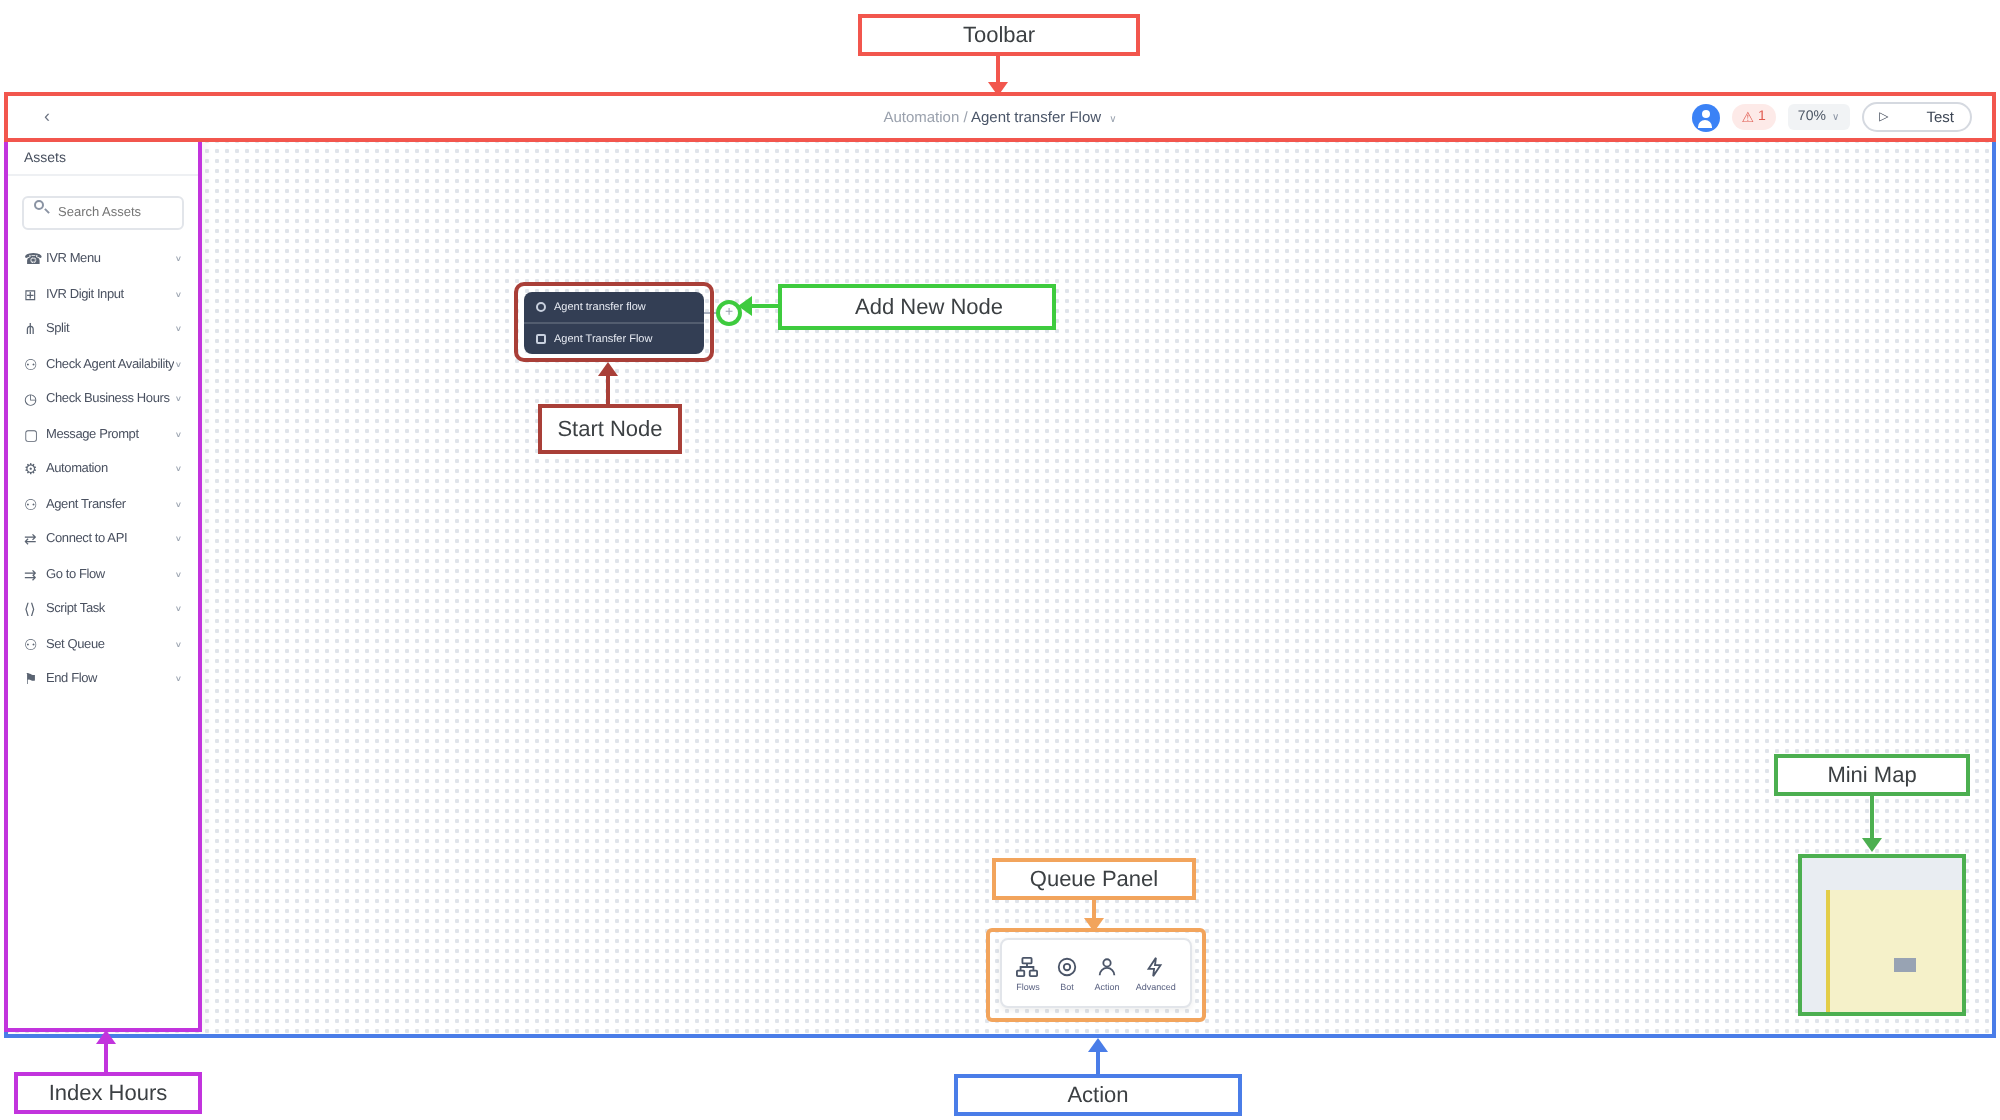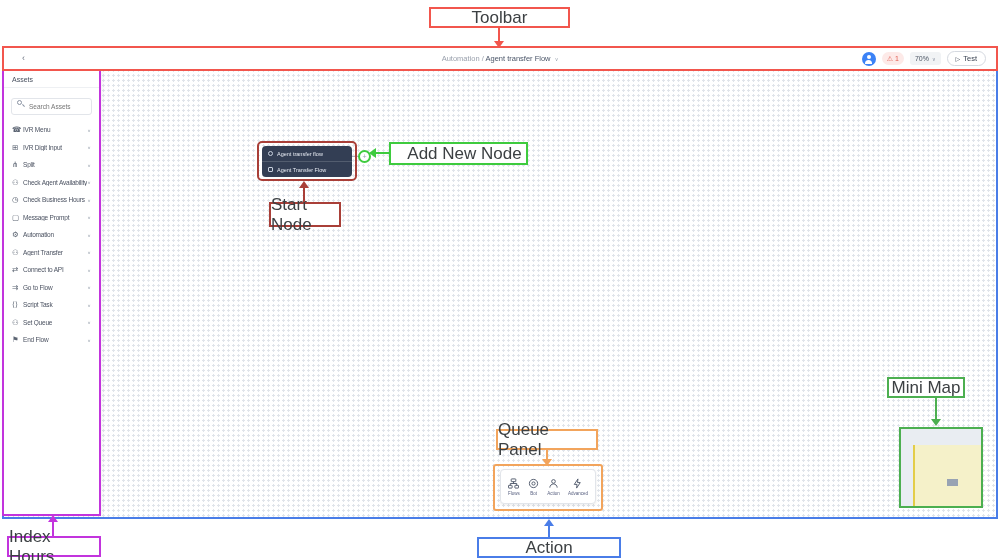--- a/index.html
+++ b/index.html
@@ -53,21 +53,21 @@
   .avatar { width:14px; height:14px; border-radius:50%; background:#3b82f6; position:relative; cursor:pointer; flex:none; }
   .avatar::before { content:""; position:absolute; left:5px; top:3px; width:4px; height:4px; border-radius:50%; background:#fff; }
   .avatar::after { content:""; position:absolute; left:3.5px; top:8px; width:7px; height:4px; border-radius:4px 4px 0 0; background:#fff; }
   .pill-warn { height:13px; background:#fdeae8; border-radius:7px; display:flex; align-items:center; gap:2px;
     padding:0 5px; color:#e05a4f; font-size:7px; cursor:pointer; }
   .pill-warn .w-icon { font-size:7px; font-family:"DejaVu Sans",sans-serif; }
   .pill-zoom { height:13px; background:#f1f3f5; border-radius:3px; display:flex; align-items:center; gap:3px;
     padding:0 5px; color:#4b5563; font-size:7px; cursor:pointer; }
   .pill-zoom .chev { font-size:5px; color:#8a93a3; }
   .btn-test { height:15px; border:1px solid #d5d9e0; border-radius:8px; background:#fff;
-    display:flex; align-items:center; gap:3px; padding:0 8px; font-size:7.5px; color:#3c4554; cursor:pointer; }
+    display:flex; align-items:center; gap:19px; padding:0 8px; font-size:7.5px; color:#3c4554; cursor:pointer; }
   .btn-test .play { font-size:6px; font-family:"DejaVu Sans",sans-serif; }
 
   
   .start-node { position:absolute; left:262px; top:146px; width:90px; height:31px;
     background:#333e54; border-radius:4px; z-index:5; cursor:pointer; }
   .sn-row { display:flex; align-items:center; gap:4px; height:15px; padding:0 6px; }
   .sn-row.first { border-bottom:1px solid rgba(255,255,255,0.16); height:16px; }
   .sn-circle { width:5px; height:5px; border:1px solid #c8d0de; border-radius:50%; flex:none; }
   .sn-square { width:5px; height:5px; border:1px solid #c8d0de; border-radius:1px; flex:none; }
   .sn-text { font-size:5.5px; color:#e7ebf3; white-space:nowrap; }
@@ -86,21 +86,21 @@
 
   
   .mini-map { position:absolute; left:899px; top:427px; width:84px; height:81px;
     background:#e9edf2; border:2px solid #4caf50; z-index:5; cursor:pointer; }
   .mm-viewport { position:absolute; left:12px; top:16px; right:0; bottom:0;
     background:#f5f1c9; border-left:2px solid #e3cd48; }
   .mm-node { position:absolute; left:32px; top:34px; width:11px; height:7px; background:#98a3b3; }
 
   
   .ann-label { position:absolute; background:#fff; display:flex; align-items:center; justify-content:center;
-    font-size:17px; color:#3c4043; z-index:9; }
+    font-size:11px; color:#3c4043; z-index:9; }
   .ann-line { position:absolute; z-index:9; }
   .ann-head { position:absolute; width:0; height:0; z-index:9; }
 
   .lbl-toolbar { left:429px; top:7px; width:141px; height:21px; border:2px solid #f2564d; }
   .ln-toolbar { left:498px; top:28px; width:2px; height:13px; background:#f2564d; }
   .hd-toolbar { left:494px; top:41px; border-left:5px solid transparent; border-right:5px solid transparent; border-top:7px solid #f2564d; }
 
   .lbl-add { left:389px; top:142px; width:139px; height:23px; border:2px solid #3ecb3e;padding-left:12px; }
   .ln-add { left:376px; top:152px; width:13px; height:2px; background:#3ecb3e; }
   .hd-add { left:369px; top:148px; border-top:5px solid transparent; border-bottom:5px solid transparent; border-right:7px solid #3ecb3e; }
@@ -110,21 +110,21 @@
   .lbl-start { left:269px; top:202px; width:72px; height:25px; border:2px solid #a93f38; }
   .ln-start { left:303px; top:188px; width:2px; height:14px; background:#a93f38; }
   .hd-start { left:299px; top:181px; border-left:5px solid transparent; border-right:5px solid transparent; border-bottom:7px solid #a93f38; }
 
   .node-panel-ann { position:absolute; left:493px; top:464px; width:110px; height:47px;
     border:2px solid #f2a45c; border-radius:3px; z-index:8; }
   .lbl-nodepanel { left:496px; top:429px; width:102px; height:21px; border:2px solid #f2a45c; }
   .ln-nodepanel { left:546px; top:450px; width:2px; height:10px; background:#f2a45c; }
   .hd-nodepanel { left:542px; top:459px; border-left:5px solid transparent; border-right:5px solid transparent; border-top:7px solid #f2a45c; }
 
-  .lbl-minimap { left:887px; top:377px; width:78px; height:21px; border:2px solid #4caf50; }
+  .lbl-minimap { left:887px; top:377px; width:98px; height:21px; border:2px solid #4caf50; }
   .ln-minimap { left:935px; top:398px; width:2px; height:21px; background:#4caf50; }
   .hd-minimap { left:931px; top:419px; border-left:5px solid transparent; border-right:5px solid transparent; border-top:7px solid #4caf50; }
 
   .lbl-index { left:7px; top:536px; width:94px; height:21px; border:2px solid #c234dd; }
   .ln-index { left:52px; top:522px; width:2px; height:14px; background:#c234dd; }
   .hd-index { left:48px; top:515px; border-left:5px solid transparent; border-right:5px solid transparent; border-bottom:7px solid #c234dd; }
 
   .lbl-canvas { left:477px; top:537px; width:144px; height:21px; border:2px solid #4a7de8; }
   .ln-canvas { left:548px; top:526px; width:2px; height:11px; background:#4a7de8; }
   .hd-canvas { left:544px; top:519px; border-left:5px solid transparent; border-right:5px solid transparent; border-bottom:7px solid #4a7de8; }

